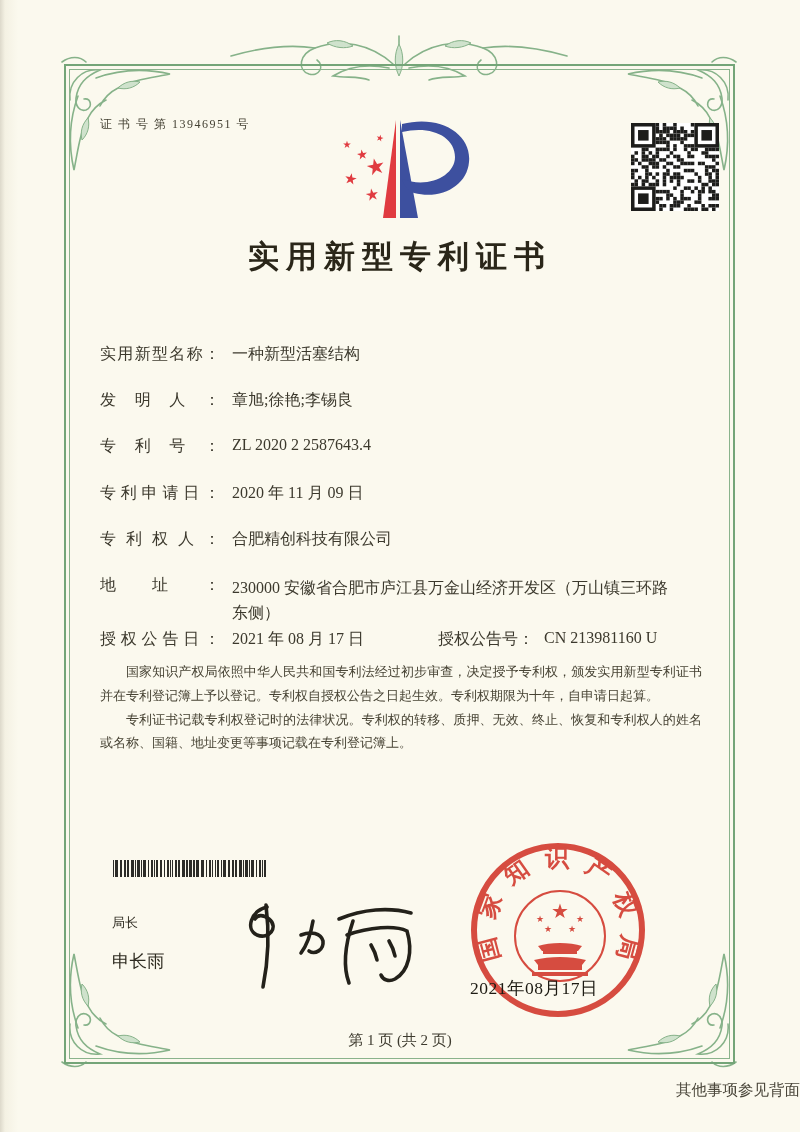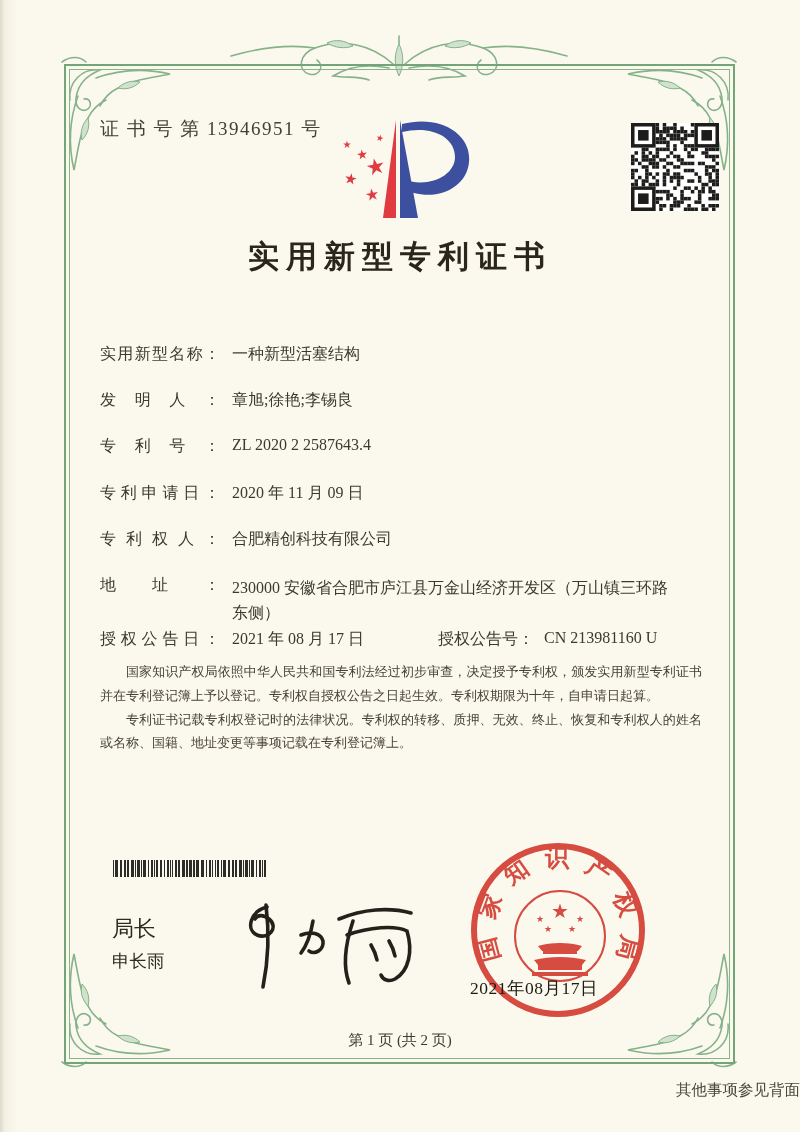--- a/index.html
+++ b/index.html
@@ -16,21 +16,21 @@
   
   .frame{
     position:absolute;left:64px;top:64px;width:667px;height:996px;
     border:2.5px solid #74a578;pointer-events:none;
   }
   .frame::before{
     content:"";position:absolute;left:3px;top:3px;right:3px;bottom:3px;
     border:1px solid #8ab38c;
   }
   .ornaments{position:absolute;left:0;top:0;width:800px;height:1132px;pointer-events:none;}
-  .cert-no{position:absolute;left:100px;top:116px;font-size:19px;letter-spacing:1.5px;color:#444133;}
+  .cert-no{position:absolute;left:100px;top:116px;font-size:12px;letter-spacing:1.5px;color:#444133;}
   .logo{position:absolute;left:338px;top:116px;width:138px;height:108px;}
   .qr{position:absolute;left:631px;top:123px;width:88px;height:88px;}
   .title{
     position:absolute;left:0;top:236px;width:800px;margin:0;
     text-align:center;font-size:31px;font-weight:bold;letter-spacing:7px;color:#2a2619;
   }
   
   .row{position:absolute;left:100px;width:600px;font-size:16px;color:#3c392d;display:flex;}
   .row .lbl{
     width:120px;flex:0 0 120px;text-align:justify;text-align-last:justify;
@@ -43,21 +43,21 @@
   .row-grant .pair2 .val{margin-left:10px;}
   
   .body-text{
     position:absolute;left:100px;top:660px;width:602px;
     font-size:13px;line-height:1.83;color:#474334;text-align:justify;
   }
   .body-text p{margin:0;text-indent:2em;}
   
   .barcode{position:absolute;left:113px;top:860px;width:200px;height:17px;font-size:0;}
   .barcode span{display:inline-block;height:17px;background:#2c2c28;vertical-align:top;}
-  .official-title{position:absolute;left:112px;top:914px;font-size:22px;color:#2e2b20;}
+  .official-title{position:absolute;left:112px;top:914px;font-size:13px;color:#2e2b20;}
   .official-name{position:absolute;left:112px;top:949px;font-size:17.5px;color:#2e2b20;}
   .signature{position:absolute;left:233px;top:893px;width:190px;height:102px;}
   .seal{position:absolute;left:468px;top:840px;width:180px;height:180px;opacity:.9;}
   .seal-date{
     position:absolute;left:470px;top:976px;width:176px;text-align:left;
     font-size:17.5px;color:#1d1b13;letter-spacing:.5px;z-index:3;
   }
   .page-info{position:absolute;left:0;top:1031px;width:800px;text-align:center;font-size:15px;color:#3e3b2f;}
   .back-note{position:absolute;left:0;top:1080px;width:800px;text-align:right;font-size:15.5px;color:#4a463a;}
   .orn-stroke{fill:none;stroke:#86b289;stroke-width:1.6;stroke-linecap:round;}

